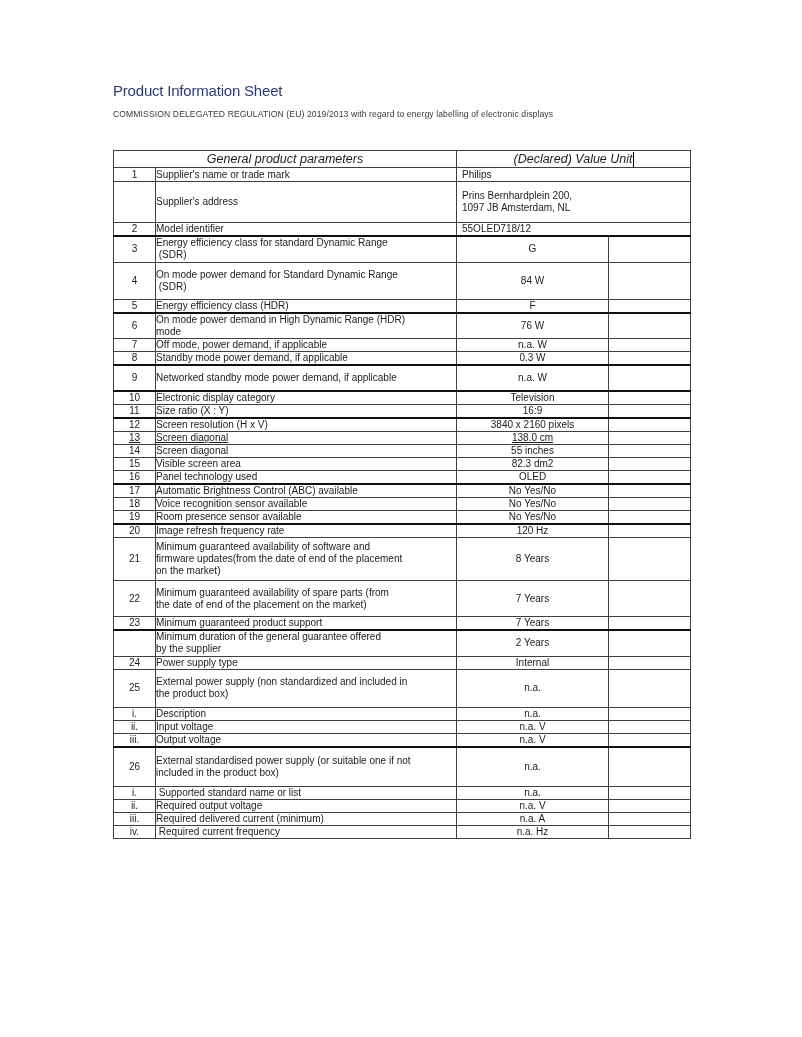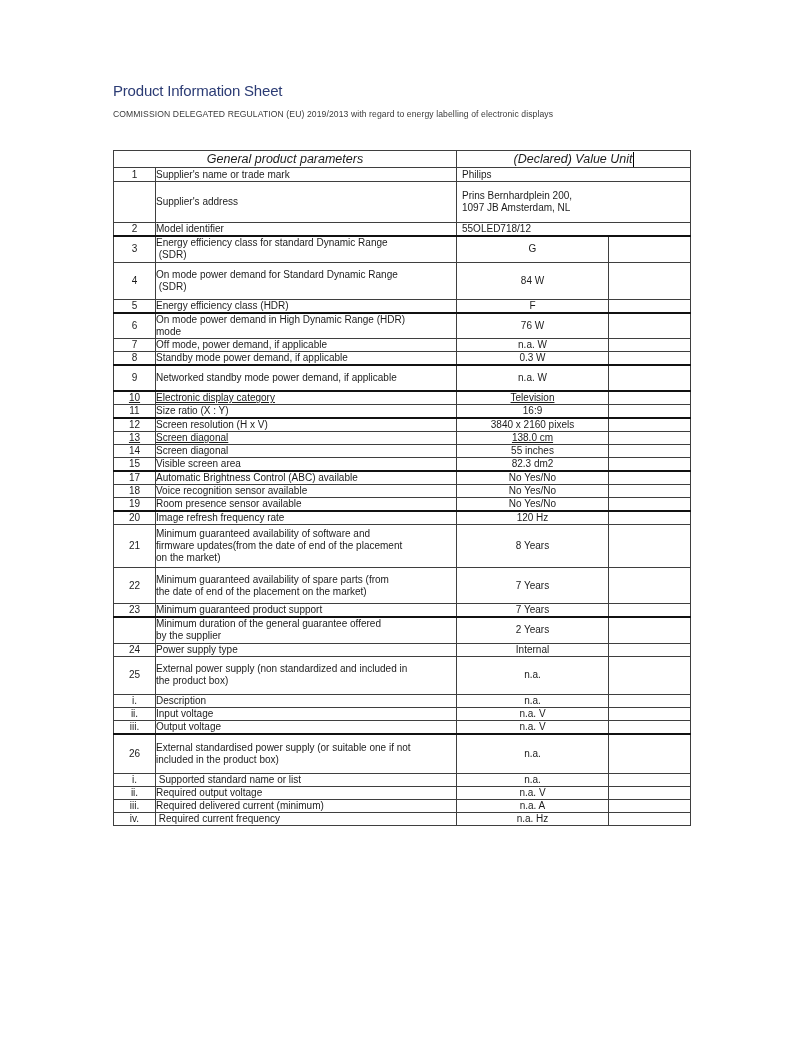--- a/index.html
+++ b/index.html
@@ -132,21 +132,21 @@
           <td class="c-desc">Standby mode power demand, if applicable</td>
           <td class="c-val">0.3 W</td>
           <td class="c-unit"></td>
         </tr>
         <tr class="sep" style="height: 26px;">
           <td class="c-num">9</td>
           <td class="c-desc">Networked standby mode power demand, if applicable</td>
           <td class="c-val">n.a. W</td>
           <td class="c-unit"></td>
         </tr>
-        <tr class="sep" style="height: 12px; text-decoration: underline;">
+        <tr class="sep" style="height: 12px;">
           <td class="c-num">10</td>
           <td class="c-desc">Electronic display category</td>
           <td class="c-val">Television</td>
           <td class="c-unit"></td>
         </tr>
         <tr style="height: 13px;">
           <td class="c-num">11</td>
           <td class="c-desc">Size ratio (X : Y)</td>
           <td class="c-val">16:9</td>
           <td class="c-unit"></td>
@@ -166,20 +166,26 @@
         <tr style="height: 12px;">
           <td class="c-num">14</td>
           <td class="c-desc">Screen diagonal</td>
           <td class="c-val">55 inches</td>
           <td class="c-unit"></td>
         </tr>
         <tr style="height: 12px;">
           <td class="c-num">15</td>
           <td class="c-desc">Visible screen area</td>
           <td class="c-val">82.3 dm2</td>
+          <td class="c-unit"></td>
+        </tr>
+        <tr style="height: 13px;">
+          <td class="c-num">16</td>
+          <td class="c-desc">Panel technology used</td>
+          <td class="c-val">OLED</td>
           <td class="c-unit"></td>
         </tr>
         <tr class="sep" style="height: 12px;">
           <td class="c-num">17</td>
           <td class="c-desc">Automatic Brightness Control (ABC) available</td>
           <td class="c-val">No Yes/No</td>
           <td class="c-unit"></td>
         </tr>
         <tr style="height: 13px;">
           <td class="c-num">18</td>

